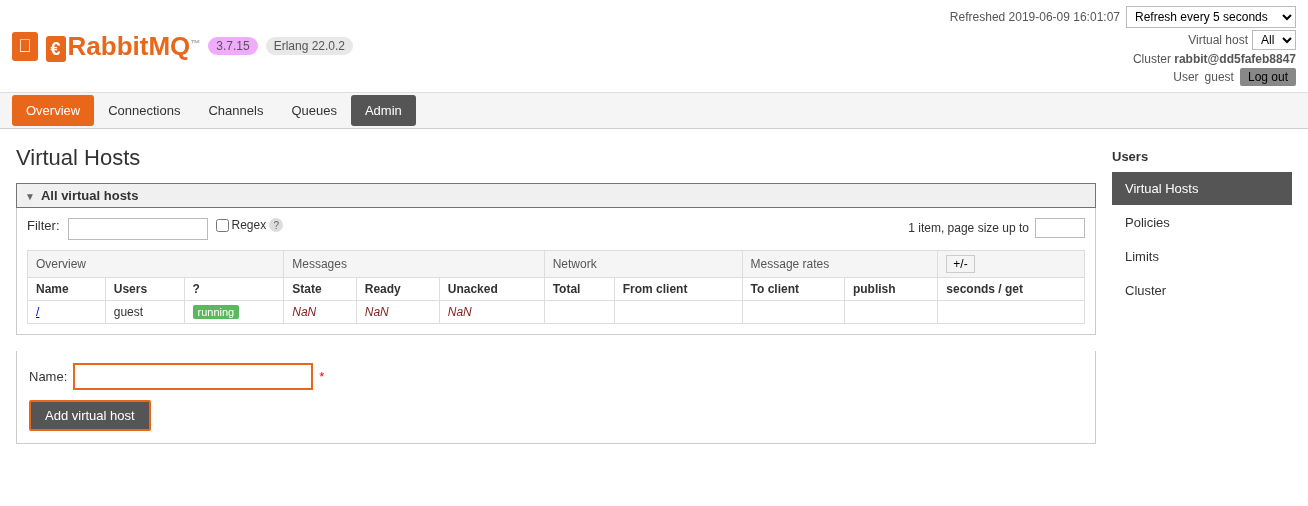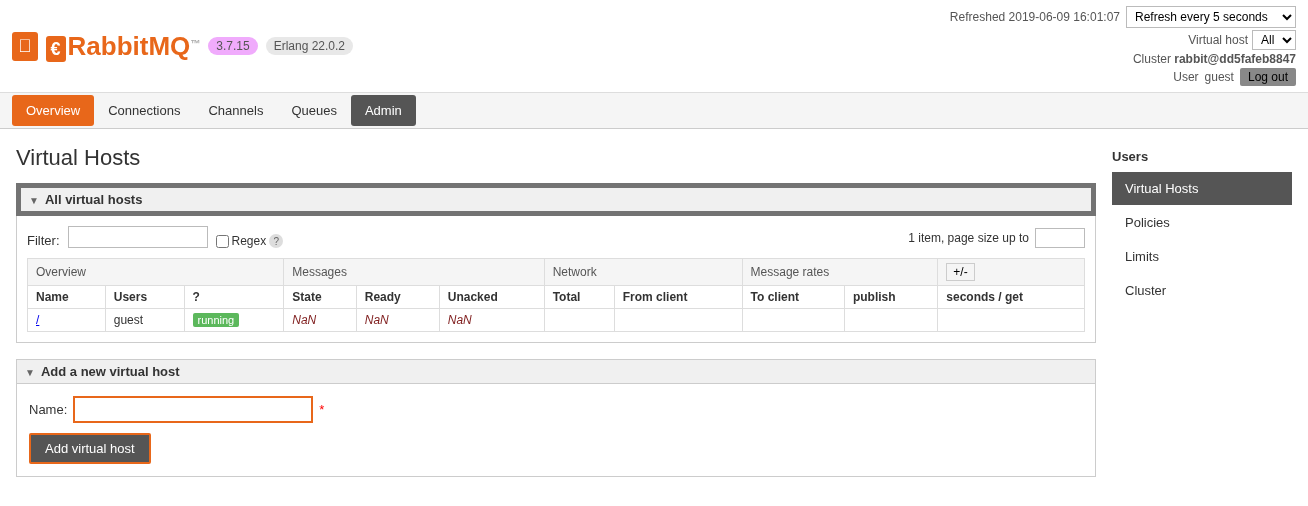--- a/index.html
+++ b/index.html
@@ -111,39 +111,39 @@
 
     
     .page-title { font-size: 22px; font-weight: normal; color: #333; margin-bottom: 12px; }
 
     
     .section-header {
       display: flex;
       align-items: center;
       gap: 6px;
       background: #f0f0f0;
-      border: 5px solid #737373;
+      border: 1px solid #737373;
       padding: 4px 8px;
       cursor: pointer;
       font-size: 13px;
       font-weight: bold;
       color: #333;
       margin-bottom: 0;
     }
     .section-body {
       border: 1px solid #ccc;
       border-top: none;
       padding: 10px;
       margin-bottom: 16px;
     }
 
     
     .filter-row {
       display: flex;
-      align-items: flex-end;
+      align-items: flex-start;
       gap: 8px;
       margin-bottom: 10px;
     }
     .filter-input {
       border: 1px solid #bbb;
       padding: 3px 6px;
       font-size: 12px;
       width: 140px;
     }
     .regex-check { display: flex; align-items: center; gap: 3px; font-size: 12px; }
@@ -390,24 +390,20 @@
             <td></td>
             <td></td>
             <td></td>
             <td></td>
             <td></td>
           </tr>
         </tbody>
       </table>
     </div>
 
-    <div class="add-section-header">
-      <span class="triangle-down"></span>
-      <span>Add a new virtual host</span>
-    </div>
     <div class="add-section-body">
       <div class="add-field-row">
         <label class="add-field-label">Name:</label>
         <input type="text" class="add-field-input" style="">
         <span class="required-star">*</span>
       </div>
       <button class="add-vhost-btn">Add virtual host</button>
     </div>
   </div>
 

